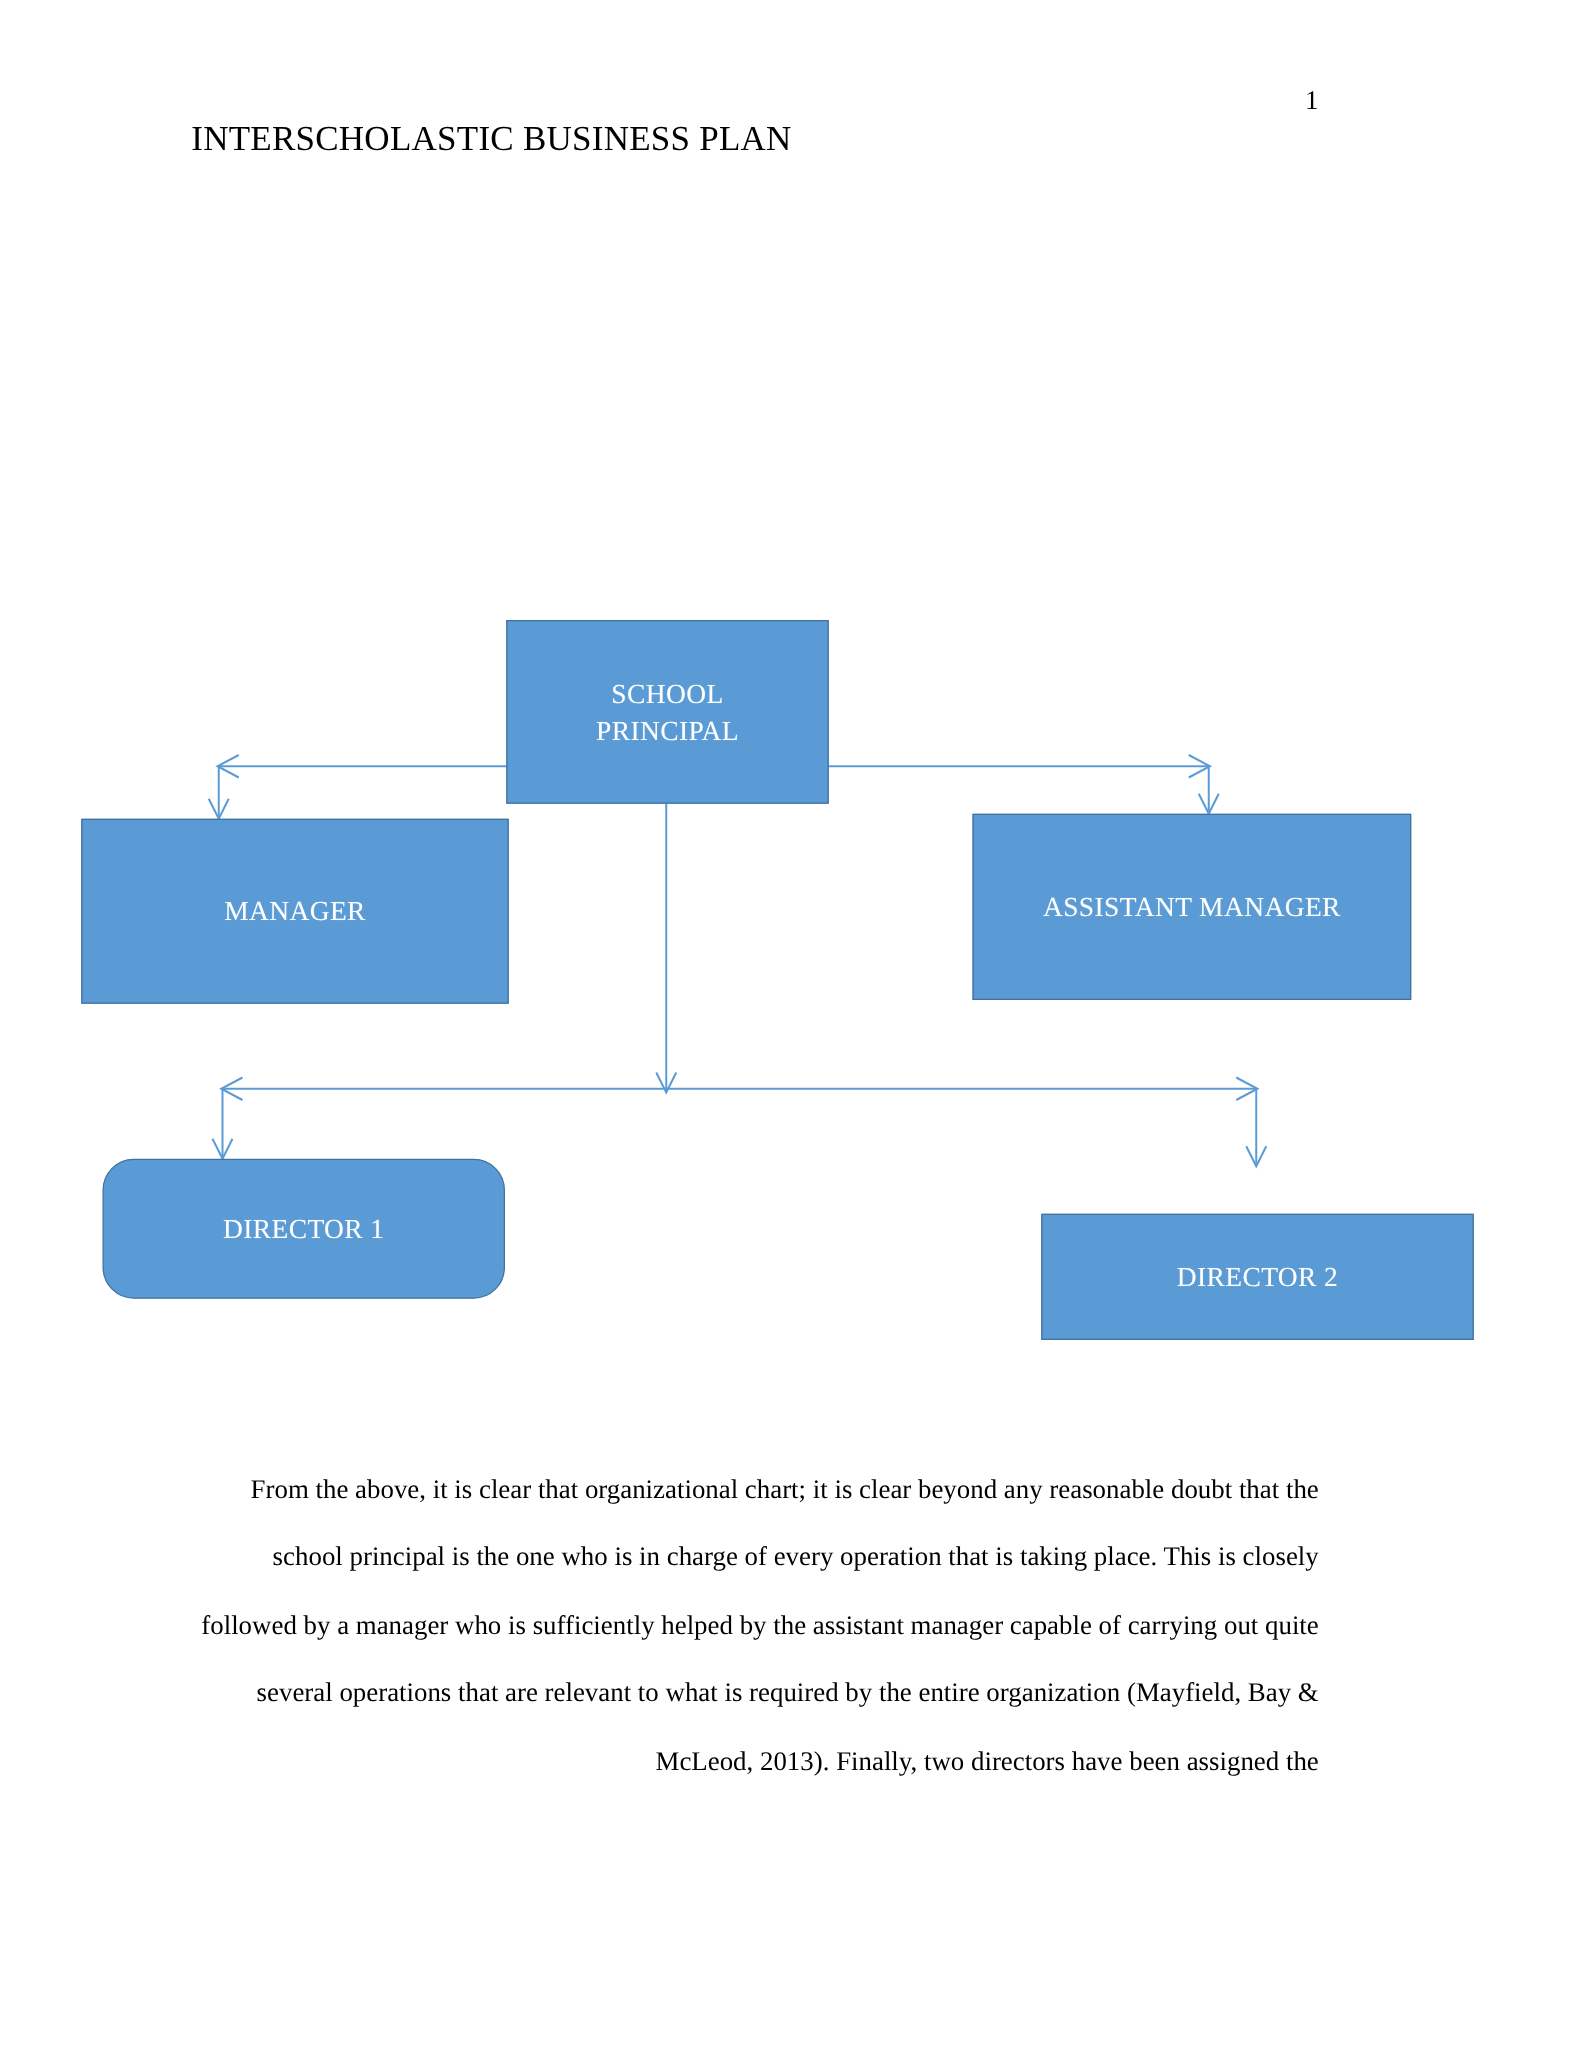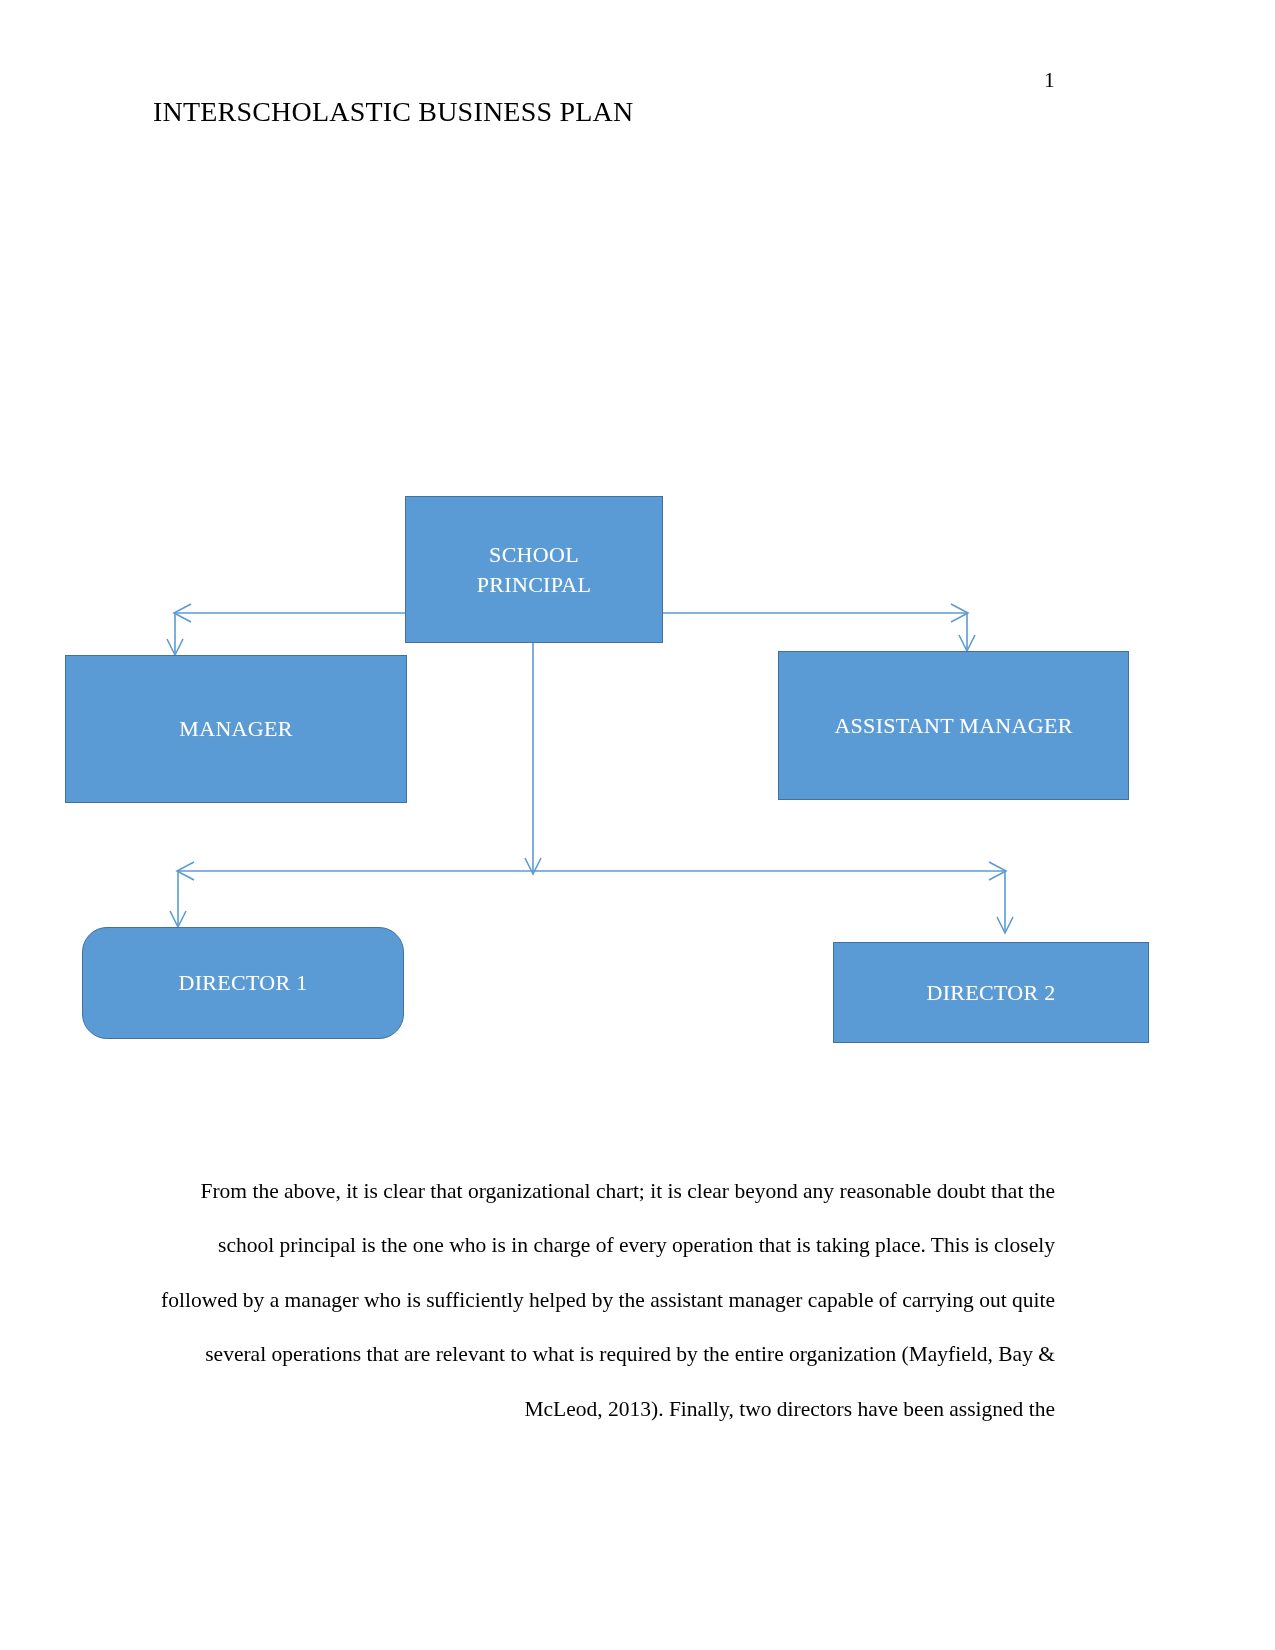--- a/index.html
+++ b/index.html
@@ -82,22 +82,22 @@
   }
   .node-director1 {
     left: 82px;
     top: 927px;
     width: 322px;
     height: 112px;
     border-radius: 25px;
   }
   .node-director2 {
     left: 833px;
-    top: 942px;
-    width: 316px;
+    top: 971px;
+    width: 346px;
     height: 101px;
     justify-content: center;
   }
   .connectors {
     position: absolute;
     left: 0;
     top: 0;
     width: 1275px;
     height: 1120px;
     pointer-events: none;

